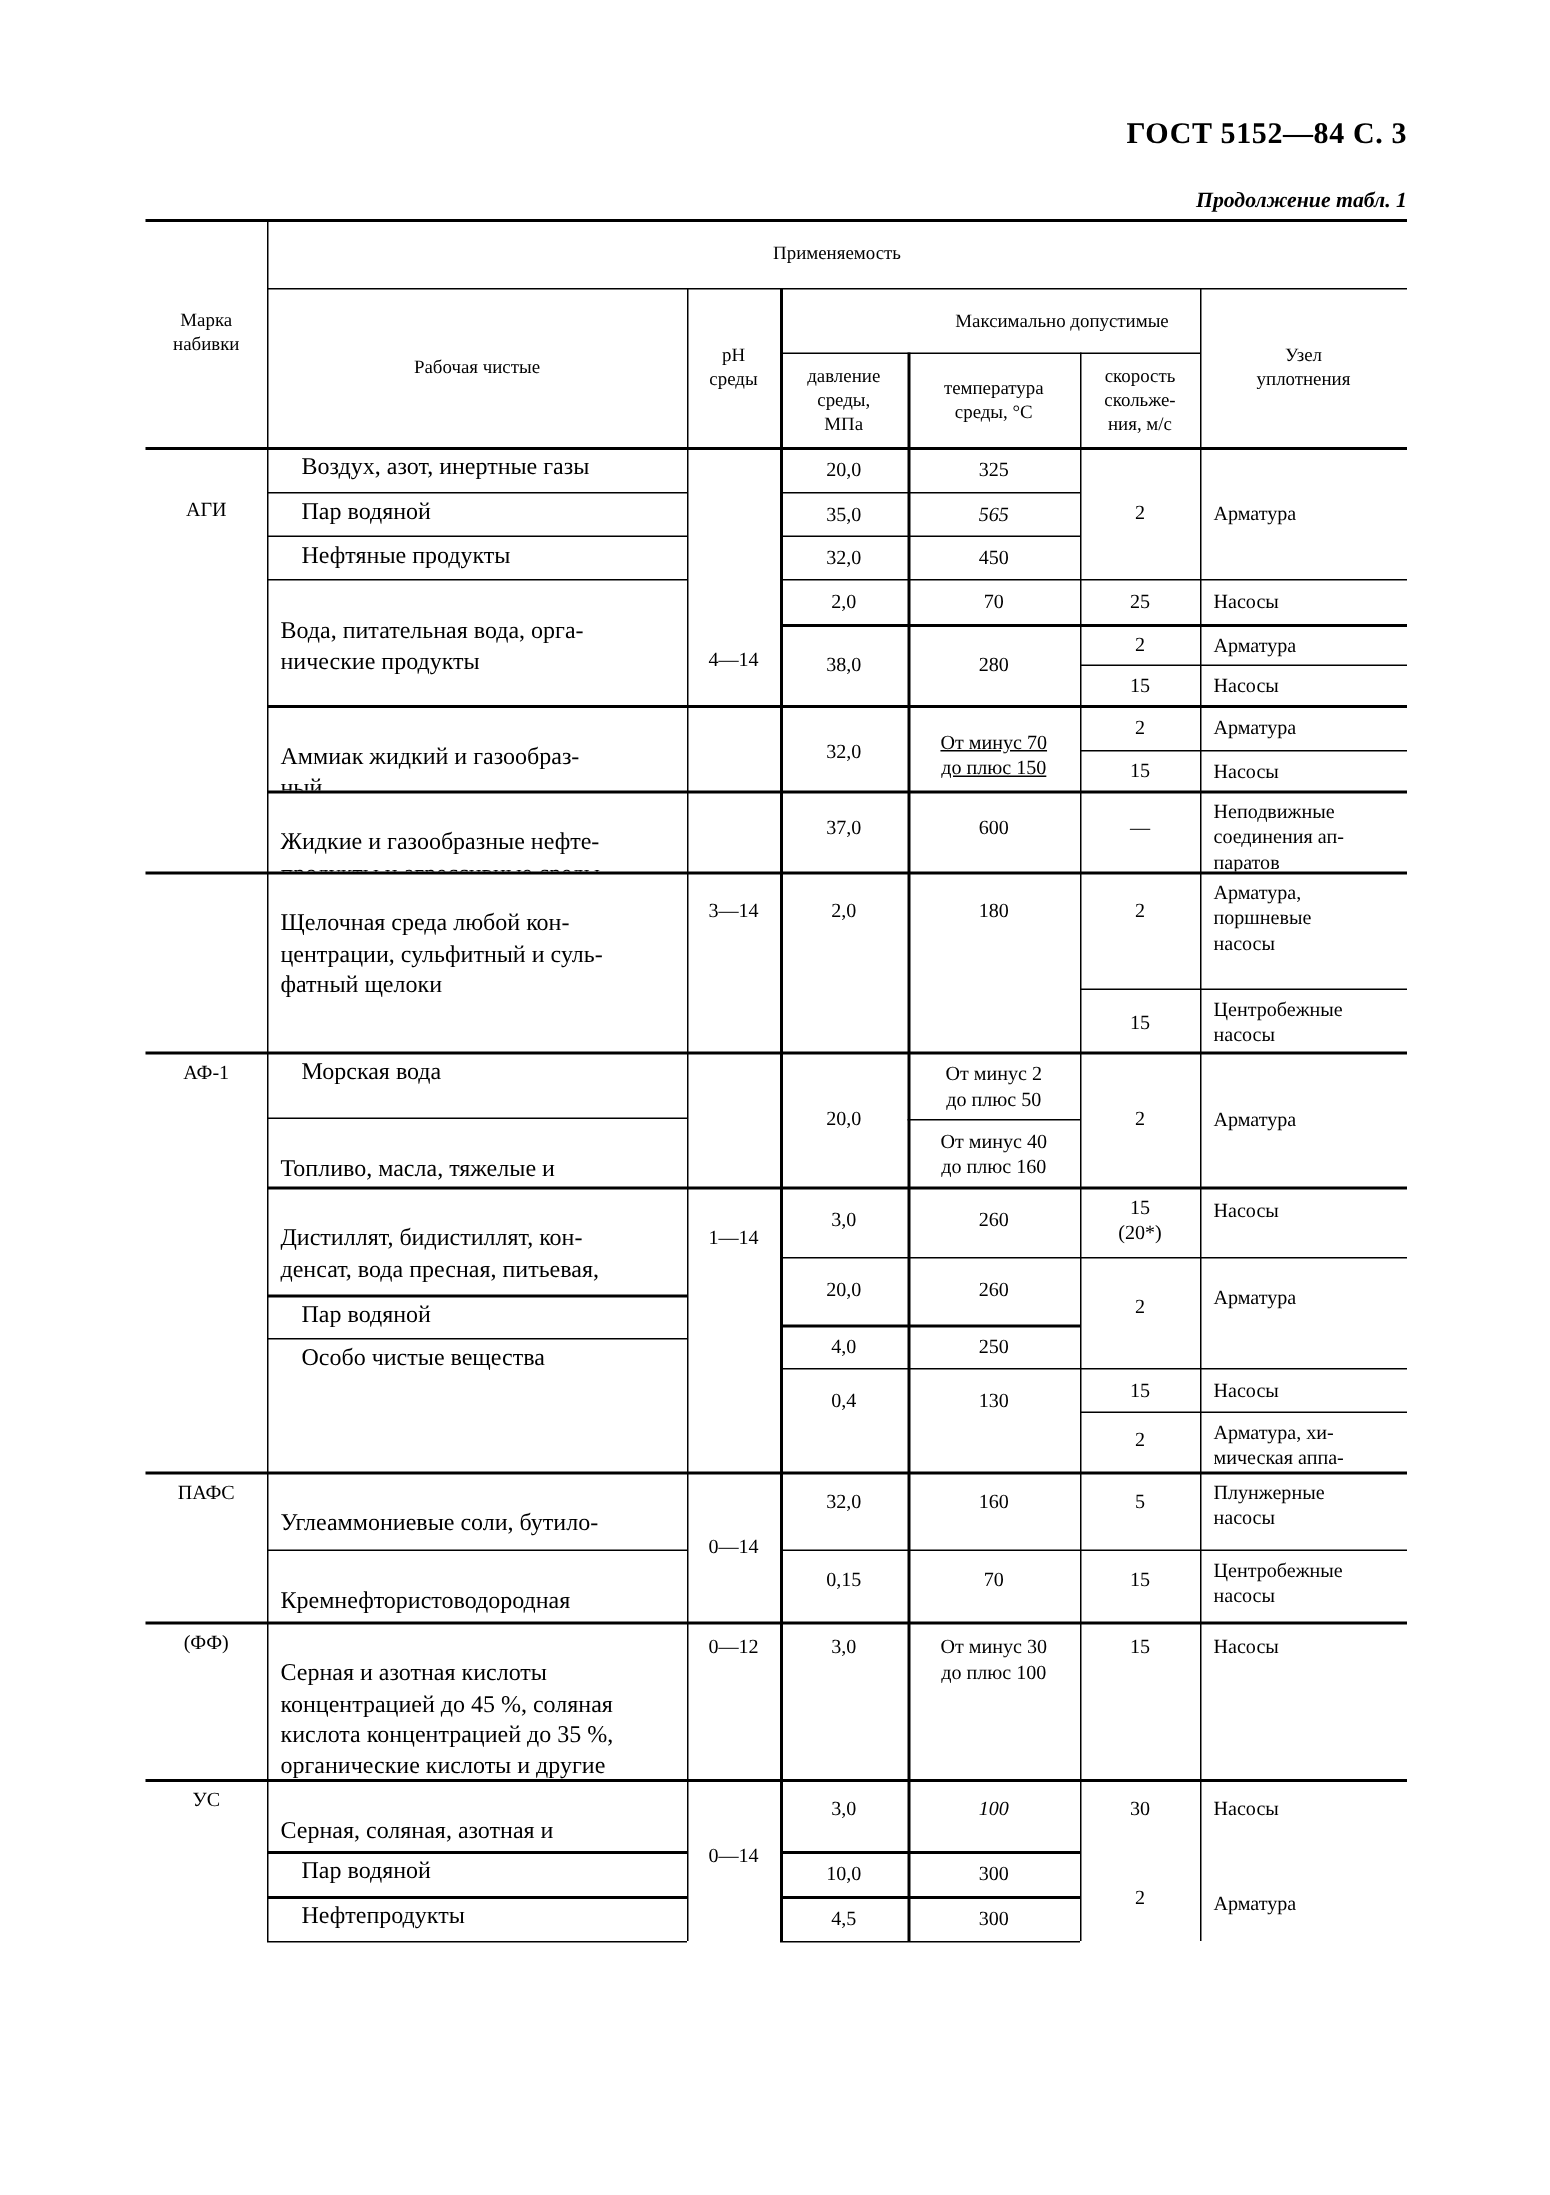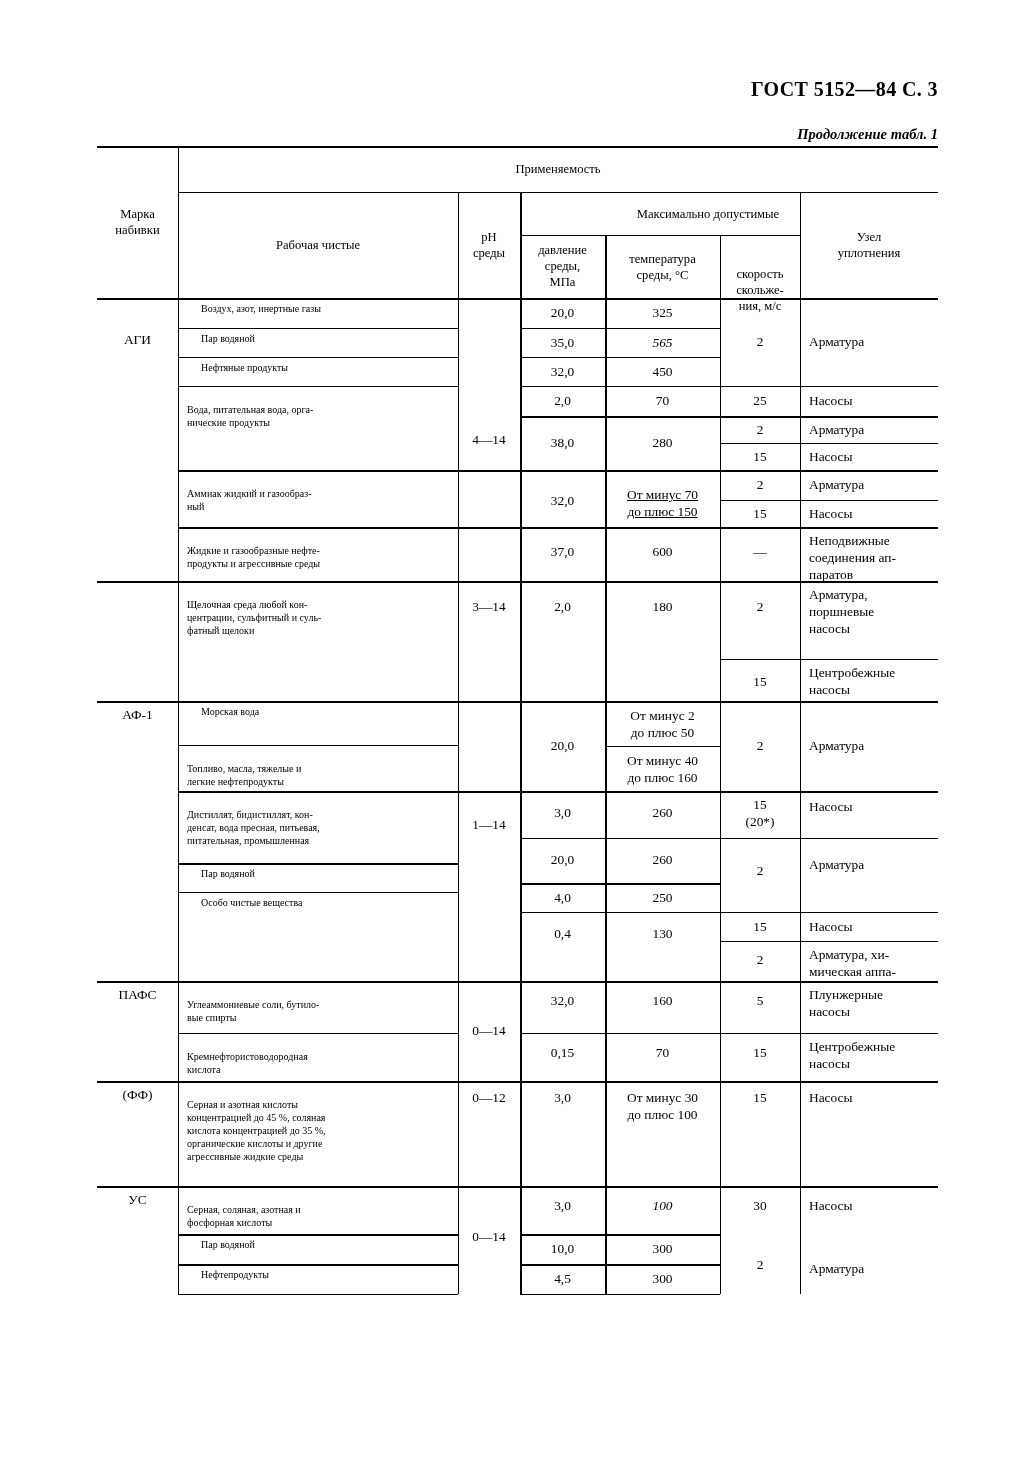--- a/index.html
+++ b/index.html
@@ -79,21 +79,21 @@
     transform: translateY(-50%);
   }
   .num {
     text-align: center;
     font-size: 13.4px;
   }
   .txt {
     padding: 4px 8px 0 9px;
     text-align: justify;
     text-align-last: left;
-    font-size: 10px;
+    font-size: 16px;
   }
   .txt-ind { text-indent: 14px; }
   .brand {
     text-align: center;
     font-size: 13.4px;
     padding-top: 5px;
   }
   .unit {
     padding: 5px 4px 0 9px;
     font-size: 13.4px;
@@ -154,21 +154,21 @@
     </div>
   </div>
 
   <div class="cell hdr" style="left:508px; top:89px; width:115px; height:63px;">
     <div class="hdr-inner">
       <span>температура</span><br>
       <span>среды, °С</span>
     </div>
   </div>
 
-  <div class="cell hdr" style="left:623px; top:89px; width:80px; height:63px;margin-top:24px;">
+  <div class="cell hdr" style="left:623px; top:89px; width:80px; height:63px;">
     <div class="hdr-inner">
       <span>скорость</span><br>
       <span>скольже-</span><br>
       <span>ния, м/с</span>
     </div>
   </div>
 
   <div class="cell hdr" style="left:703px; top:46px; width:138px; height:106px;">
     <div class="hdr-inner">
       <span>Узел</span><br>

